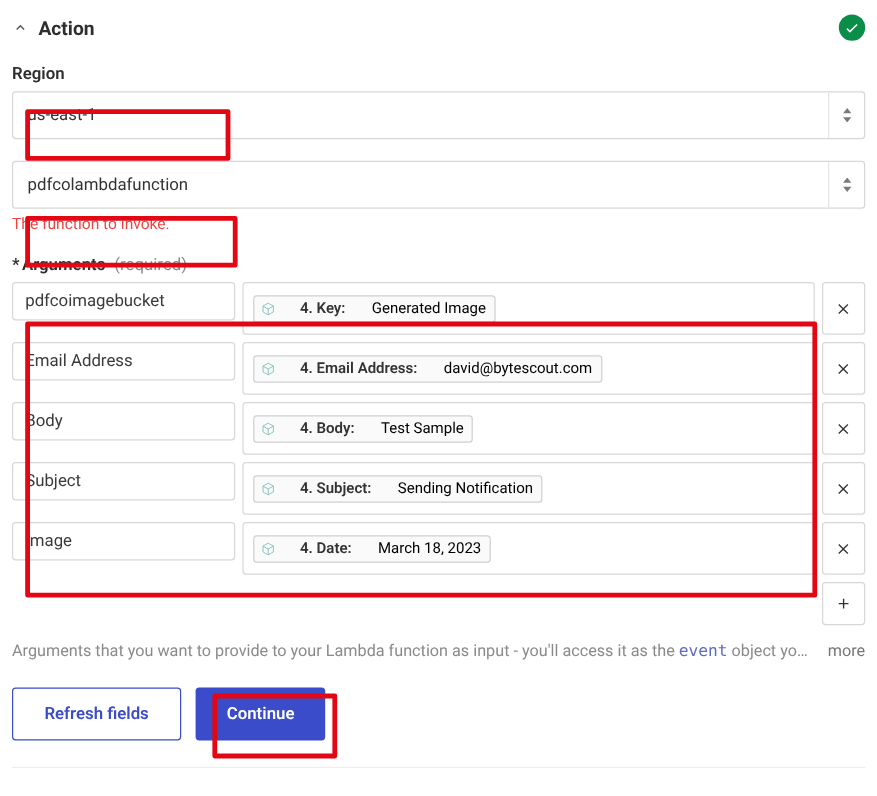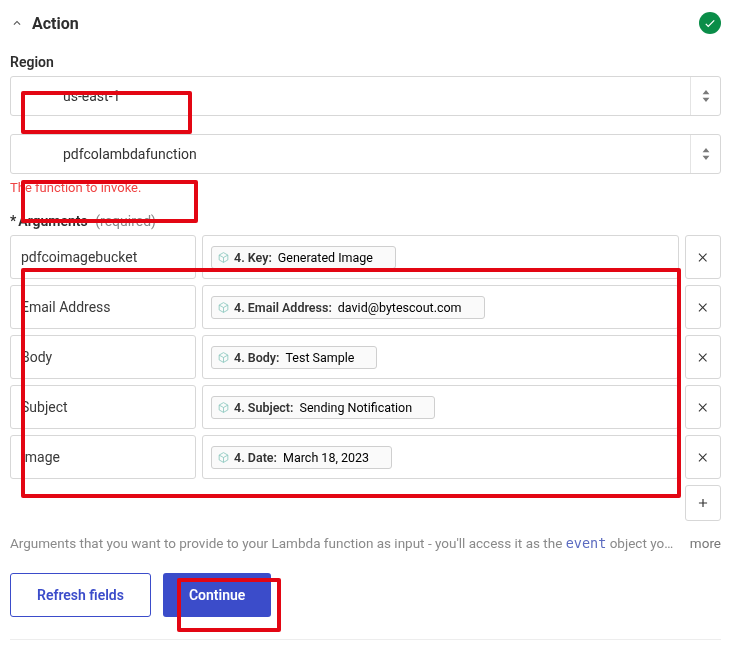--- a/index.html
+++ b/index.html
@@ -29,21 +29,20 @@
   .asterisk { margin-right: 2px; }
 
   .select-like {
     border: 1px solid #d7d7d7;
     border-radius: 3px;
     height: 40px;
     display: flex;
     align-items: stretch;
     justify-content: space-between;
     background: #fff;
-    padding-left: 40px;
   }
   .select-value {
     padding: 0 12px;
     display: flex;
     align-items: center;
     color: #333;
     flex: 1;
   }
   .select-caret {
     width: 30px;
@@ -58,45 +57,45 @@
 
   .args-label { margin-top: 4px; margin-bottom: 6px; }
 
   .args-wrap { display: flex; flex-direction: column; gap: 6px; }
   .arg-row { display: flex; align-items: stretch; gap: 6px; }
   .arg-key {
     flex: 0 0 186px;
     border: 1px solid #d7d7d7;
     border-radius: 3px;
     padding: 0 10px;
-    height: 44px;
+    height: 32px;
     display: flex;
     align-items: center;
     background: #fff;
     color: #3a3a3a;
   }
   .arg-val {
     flex: 1;
     border: 1px solid #d7d7d7;
     border-radius: 3px;
     height: 44px;
     display: flex;
     align-items: center;
     padding: 0 8px;
     background: #fff;
   }
   .token {
     display: inline-flex;
     align-items: center;
     border: 1px solid #cfcfcf;
     border-radius: 3px;
-    padding: 3px 22px 3px 5px;
+    padding: 3px 7px 3px 5px;
     font-size: 12.5px;
     background: #fafafa;
-    gap: 4px;
+    gap: 20px;
   }
   .token-icon { width: 13px; height: 13px; display: inline-block; }
   .token-icon svg { width: 13px; height: 13px; display: block; }
   .token-label { color: #333; font-weight: 600; }
   .token-value { color: #000000; font-weight: 400; margin-left: 2px; }
   .remove-btn {
     flex: 0 0 36px;
     border: 1px solid #d7d7d7;
     border-radius: 3px;
     display: flex;

